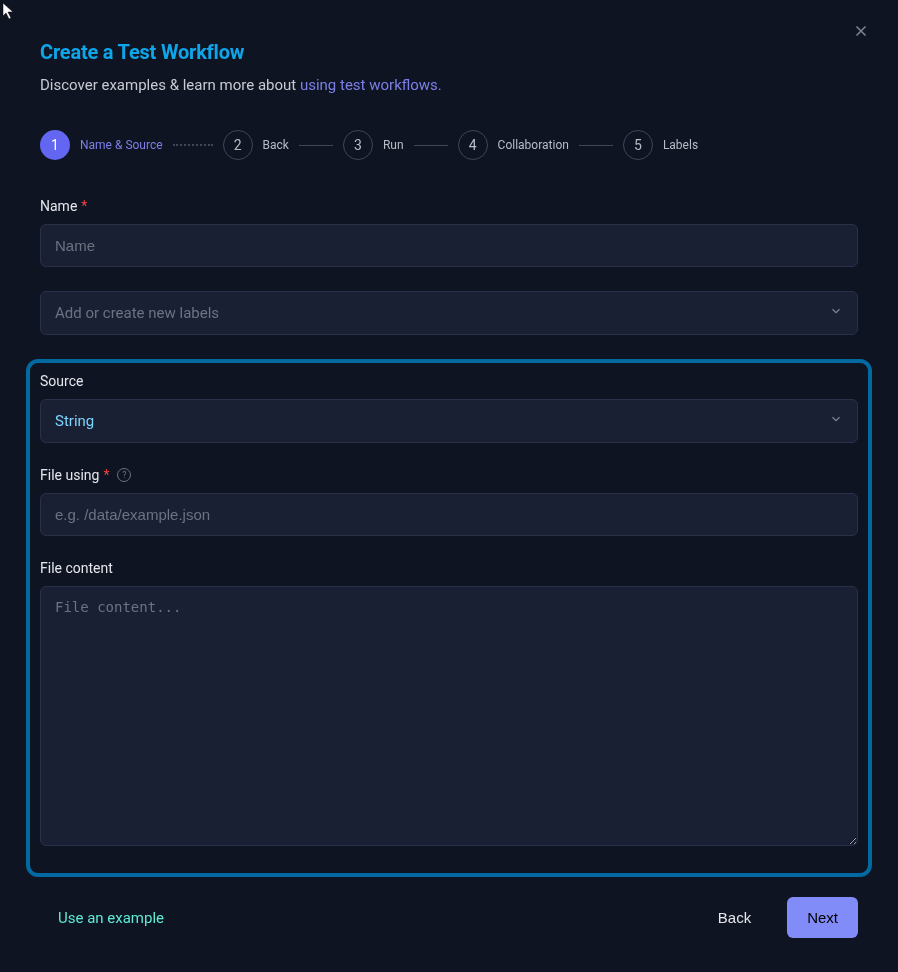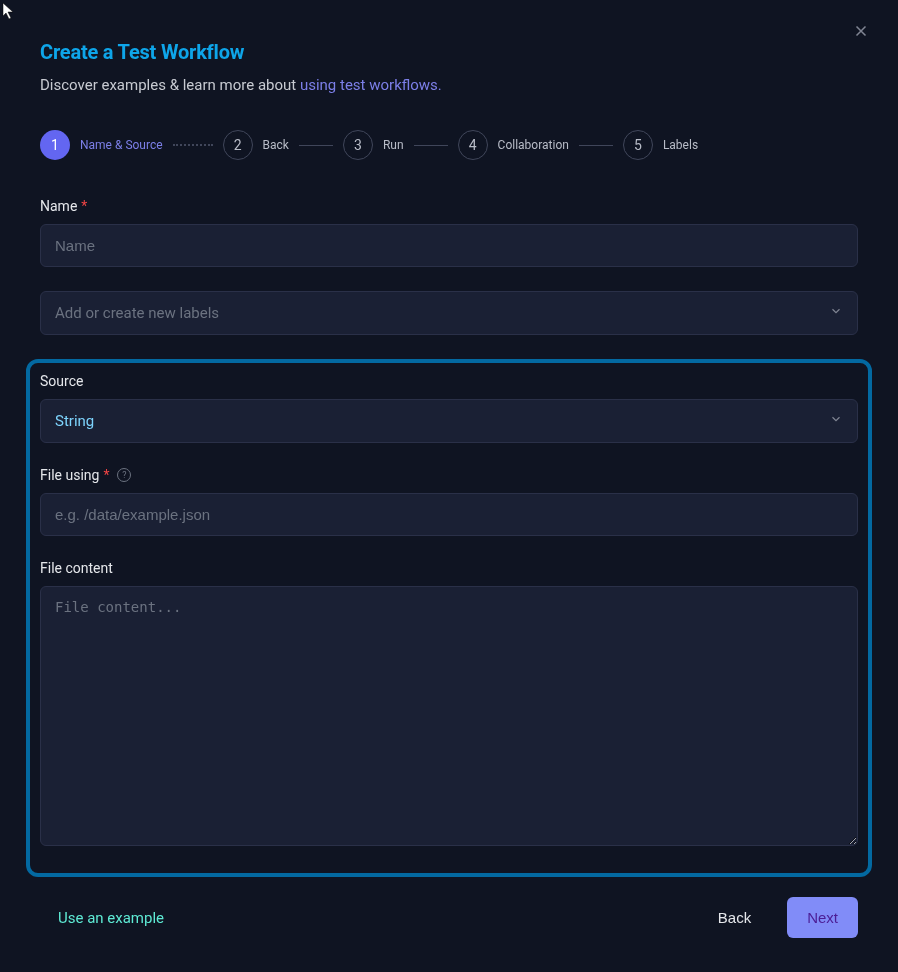--- a/index.html
+++ b/index.html
@@ -79,21 +79,21 @@
   .highlight-box .field:last-child { margin-bottom: 8px; }
   
   .footer {
     display: flex; align-items: center; justify-content: space-between;
     margin-top: 6px;
   }
   .example-link { color: #5eead4; font-size: 15px; cursor: pointer; margin-left: 18px; }
   .footer-right { display: flex; align-items: center; gap: 24px; }
   .btn-back { color: #E5E7EB; font-size: 15px; cursor: pointer; background: none; border: none; padding: 10px 12px; }
   .btn-next {
-    background: #818CF8; color: #4c1d95; font-size: 15px;
+    background: #818CF8; color: #000000; font-size: 15px;
     border: none; border-radius: 6px; padding: 12px 20px; cursor: pointer;
   }
   
   .cursor-arrow {
     position: absolute; top: 2px; left: 2px;
     color: #FFFFFF;
   }
 </style>
 </head>
 <body>

